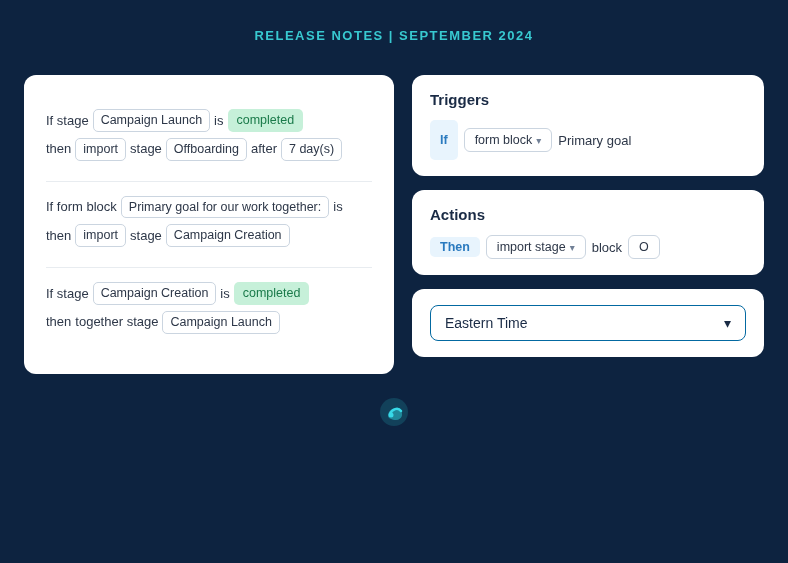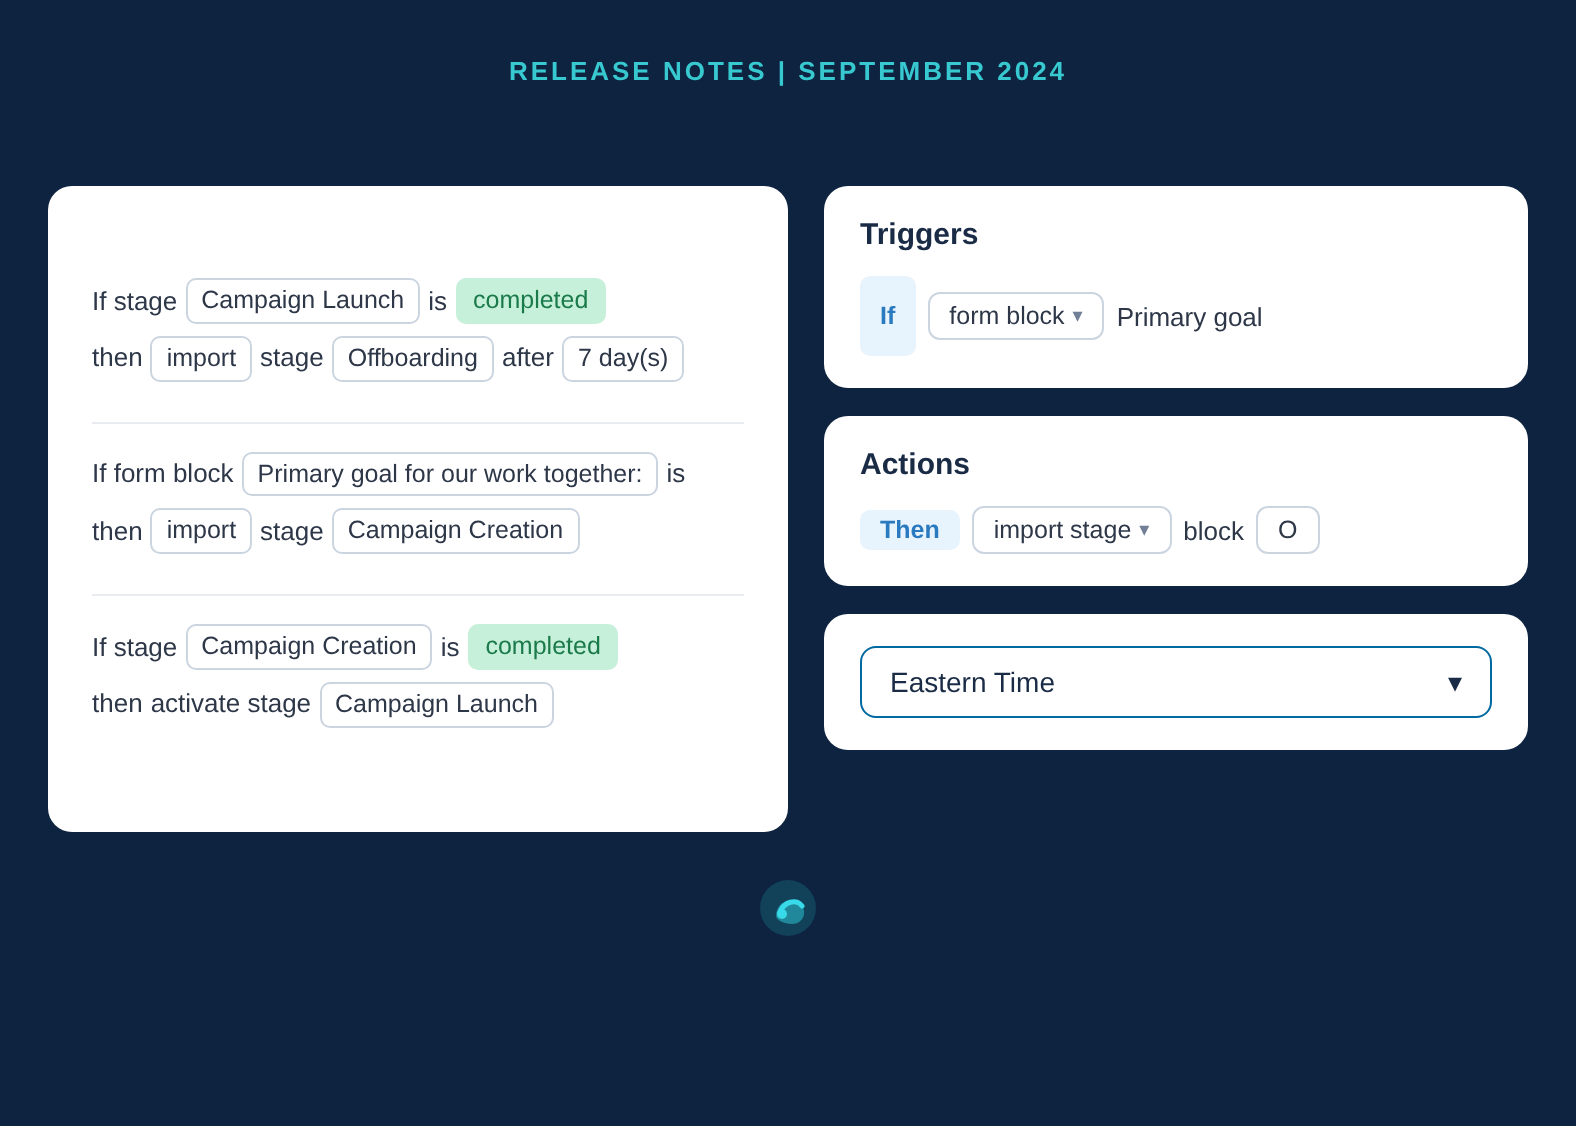--- a/index.html
+++ b/index.html
@@ -21,21 +21,21 @@
       margin-top: 28px;
       margin-bottom: 16px;
     }
 
     .release-label {
       font-size: 13px;
       font-weight: 700;
       letter-spacing: 1.5px;
       color: #38c9d0;
       text-transform: uppercase;
-      margin-bottom: 26px;
+      margin-bottom: 8px;
     }
 
     .main-title {
       font-size: 30px;
       font-weight: 800;
       color: #ffffff;
       line-height: 1.25;
       max-width: 620px;
     }
 
@@ -43,21 +43,21 @@
       display: flex;
       gap: 18px;
       width: 740px;
       margin-top: 8px;
     }
 
     
     .left-panel {
       background: #ffffff;
       border-radius: 12px;
-      padding: 32px 22px;
+      padding: 20px 22px;
       width: 370px;
       flex-shrink: 0;
     }
 
     .rule-block {
       padding: 14px 0;
     }
 
     .rule-block + .rule-block {
       border-top: 1px solid #e8ecf0;
@@ -275,21 +275,21 @@
 
     <div class="rule-block">
       <div class="rule-line">
         <span>If stage</span>
         <span class="pill">Campaign Creation</span>
         <span>is</span>
         <span class="pill-green">completed</span>
       </div>
       <div class="rule-line">
         <span>then</span>
-        <span>activate stage</span>
+        <span>together stage</span>
         <span class="pill">Campaign Launch</span>
       </div>
     </div>
 
   </div>
 
   <div class="right-panel">
 
     <div class="widget-card">
       <div class="widget-title">Triggers</div>

